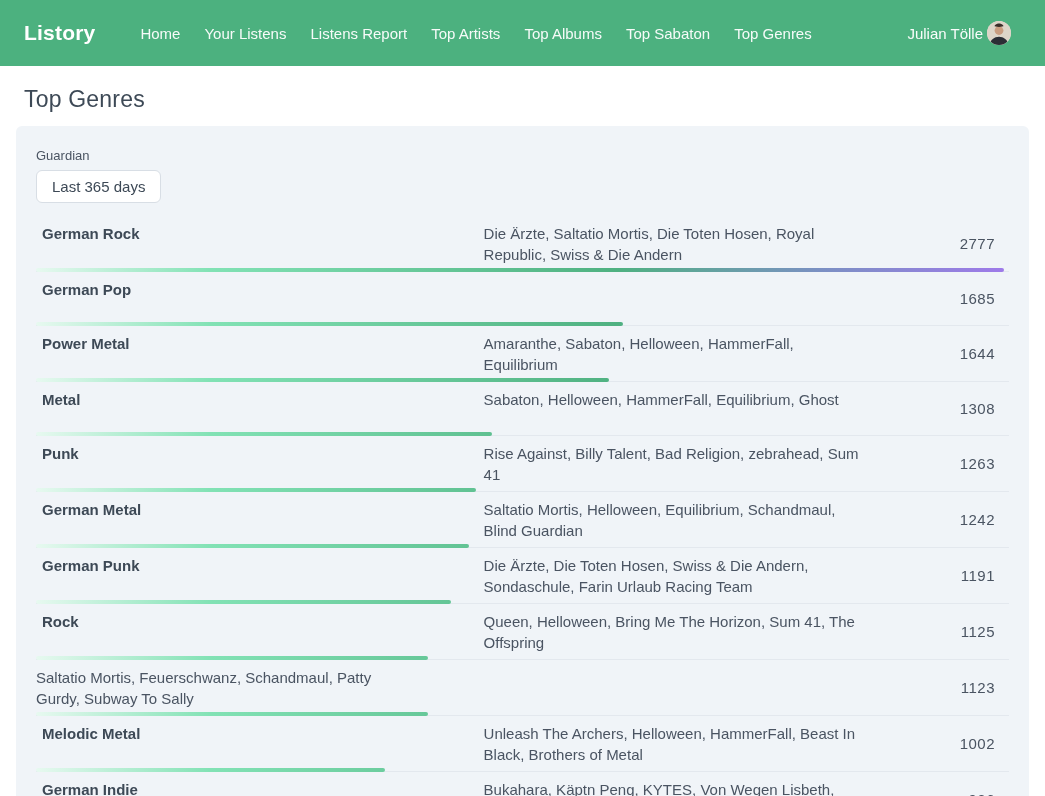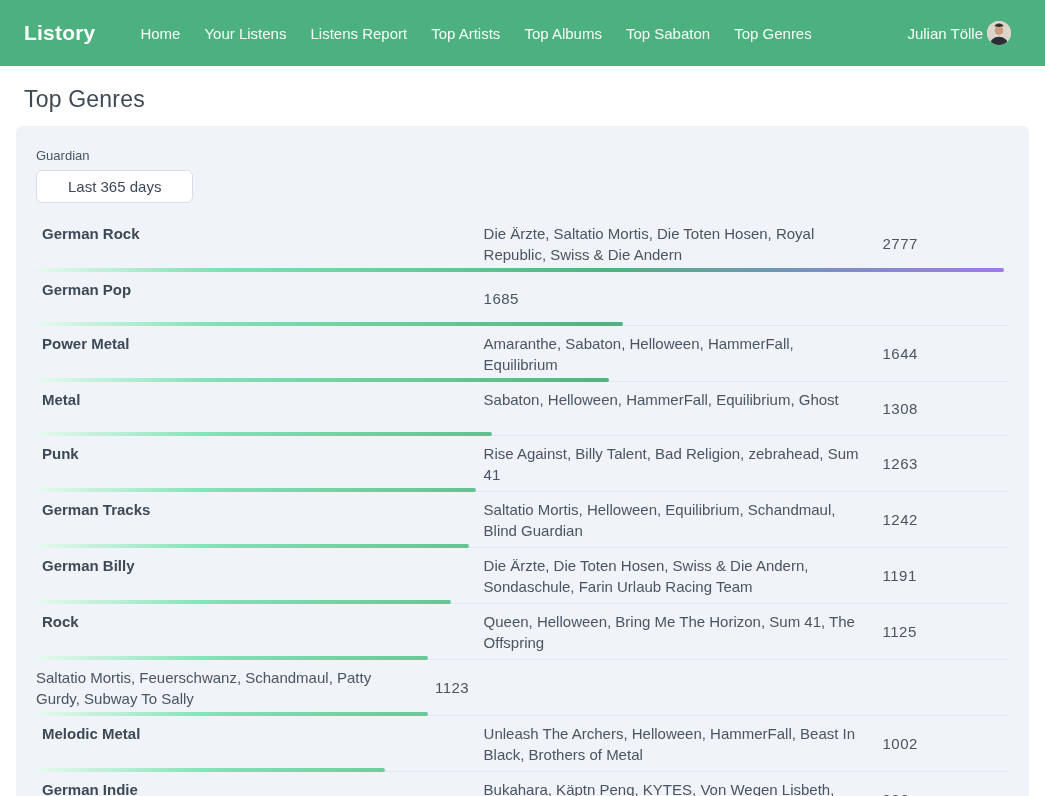--- a/index.html
+++ b/index.html
@@ -37,40 +37,40 @@
   }
   .card{
     background:var(--card-bg,#f0f4f8);border-radius:6px;
     padding:20px;box-sizing:border-box;height:840px;
   }
   .tf-label{
     font-size:13px;color:var(--text-body,#4a5462);margin:2px 0 7px;
   }
   .tf-btn{
     font-family:inherit;display:inline-block;background:#ffffff;
-    border:1px solid #d8dee5;border-radius:6px;padding:7px 31px;
+    border:1px solid #d8dee5;border-radius:6px;padding:7px 15px;
     font-size:15px;color:var(--text-dark,#3d4956);cursor:pointer;
   }
   
   .rows{margin-top:13px;}
   .row{
     position:relative;display:flex;align-items:flex-start;
     padding:5px 0 6px;border-bottom:1px solid var(--divider,#e3e8ee);
     min-height:42px;
   }
   .genre{
     flex:0 0 46%;box-sizing:border-box;padding:2px 20px 0 6px;
     font-size:15px;font-weight:700;color:var(--text-dark,#3d4956);line-height:21px;
   }
   .artists{
     flex:0 0 41%;box-sizing:border-box;padding:2px 16px 0 0;
     font-size:15px;color:var(--text-body,#4a5462);line-height:21px;
   }
   .count{
-    flex:1;align-self:center;text-align:left;padding-right:14px;
+    flex:1;align-self:center;text-align:right;padding-right:14px;
     font-size:15px;color:var(--text-body,#4a5462);letter-spacing:.5px;
   }
   .bar{
     position:absolute;left:0;bottom:-1px;height:4px;border-radius:2px;
     background-image:linear-gradient(90deg,
       var(--bar-start,#e7f9f0) 0%,
       var(--bar-mint,#82e2b5) 18%,
       var(--bar-green,#4fb181) 60%,
       var(--bar-slate,#7b90c3) 81%,
       var(--bar-purple,#9e7ae9) 100%);
@@ -141,28 +141,28 @@
   </div>
 
   <div class="row">
     <div class="genre">Punk</div>
     <div class="artists">Rise Against, Billy Talent, Bad Religion, zebrahead, Sum 41</div>
     <div class="count">1263</div>
     <div class="bar" style="width: 45.2533%; background-size: 219.873% 100%;"></div>
   </div>
 
   <div class="row">
-    <div class="genre">German Tracks</div>
+    <div class="genre">German Metal</div>
     <div class="artists">Saltatio Mortis, Helloween, Equilibrium, Schandmaul, Blind Guardian</div>
     <div class="count">1242</div>
     <div class="bar" style="width: 44.5009%; background-size: 223.591% 100%;"></div>
   </div>
 
   <div class="row">
-    <div class="genre">German Billy</div>
+    <div class="genre">German Punk</div>
     <div class="artists">Die Ärzte, Die Toten Hosen, Swiss &amp; Die Andern, Sondaschule, Farin Urlaub Racing Team</div>
     <div class="count">1191</div>
     <div class="bar" style="width: 42.6736%; background-size: 233.165% 100%;"></div>
   </div>
 
   <div class="row">
     <div class="genre">Rock</div>
     <div class="artists">Queen, Helloween, Bring Me The Horizon, Sum 41, The Offspring</div>
     <div class="count">1125</div>
     <div class="bar" style="width: 40.3088%; background-size: 246.844% 100%;"></div>

